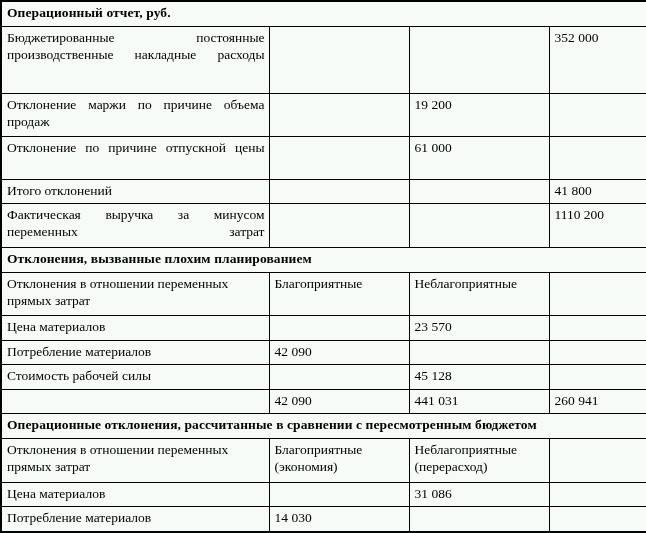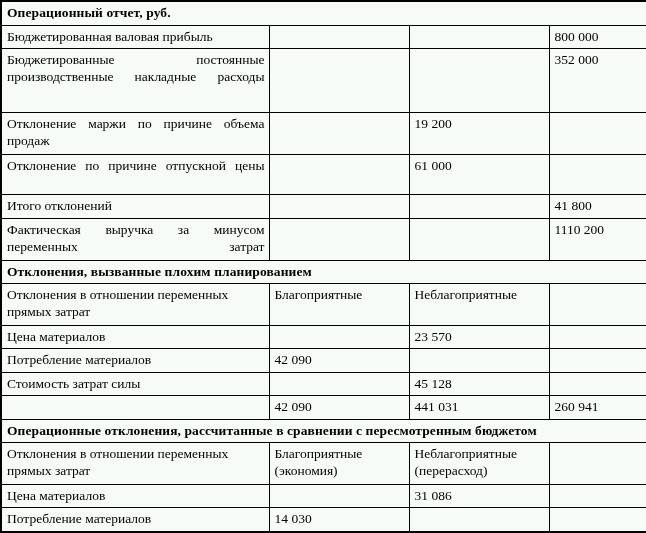--- a/index.html
+++ b/index.html
@@ -86,26 +86,20 @@
   <colgroup>
     <col class="c-label">
     <col class="c-fav">
     <col class="c-unfav">
     <col class="c-total">
   </colgroup>
   <tbody id="report-body">
       <tr class="section-header r-head">
         <td colspan="4">Операционный отчет, руб.</td>
       </tr>
-      <tr class="r-small">
-        <td class="label-cell single">Бюджетированная валовая прибыль</td>
-        <td class="value-cell"></td>
-        <td class="value-cell"></td>
-        <td class="value-cell">800 000</td>
-      </tr>
       <tr class="r-tall">
         <td class="label-cell">Бюджетированные постоянные производственные накладные расходы</td>
         <td class="value-cell"></td>
         <td class="value-cell"></td>
         <td class="value-cell">352 000</td>
       </tr>
       <tr class="r-mid">
         <td class="label-cell">Отклонение маржи по причине объема продаж</td>
         <td class="value-cell"></td>
         <td class="value-cell">19 200</td>
@@ -144,21 +138,21 @@
         <td class="value-cell">23 570</td>
         <td class="value-cell"></td>
       </tr>
       <tr class="r-small">
         <td class="label-cell single">Потребление материалов</td>
         <td class="value-cell">42 090</td>
         <td class="value-cell"></td>
         <td class="value-cell"></td>
       </tr>
       <tr class="r-small">
-        <td class="label-cell single">Стоимость затрат силы</td>
+        <td class="label-cell single">Стоимость рабочей силы</td>
         <td class="value-cell"></td>
         <td class="value-cell">45 128</td>
         <td class="value-cell"></td>
       </tr>
       <tr class="r-small">
         <td class="label-cell single"></td>
         <td class="value-cell">42 090</td>
         <td class="value-cell">441 031</td>
         <td class="value-cell">260 941</td>
       </tr>

